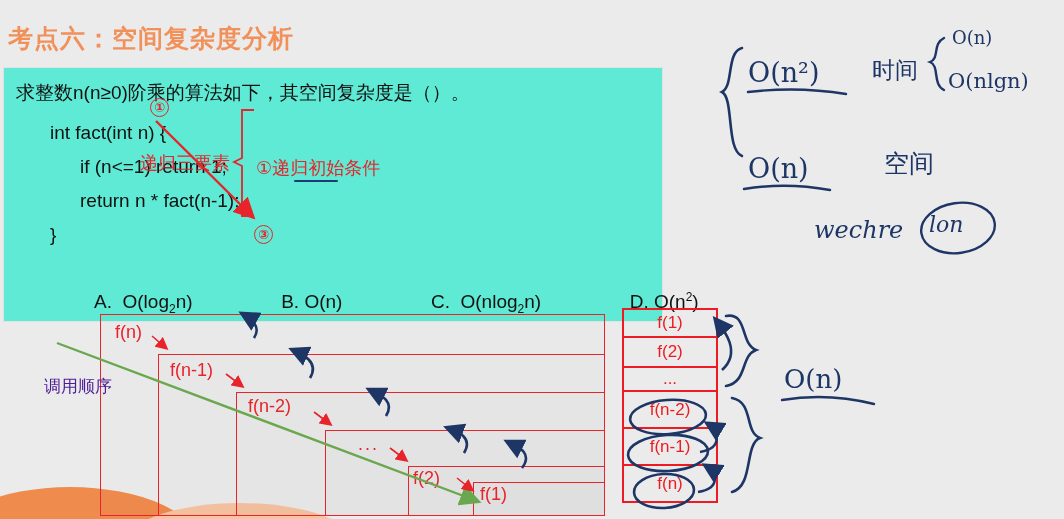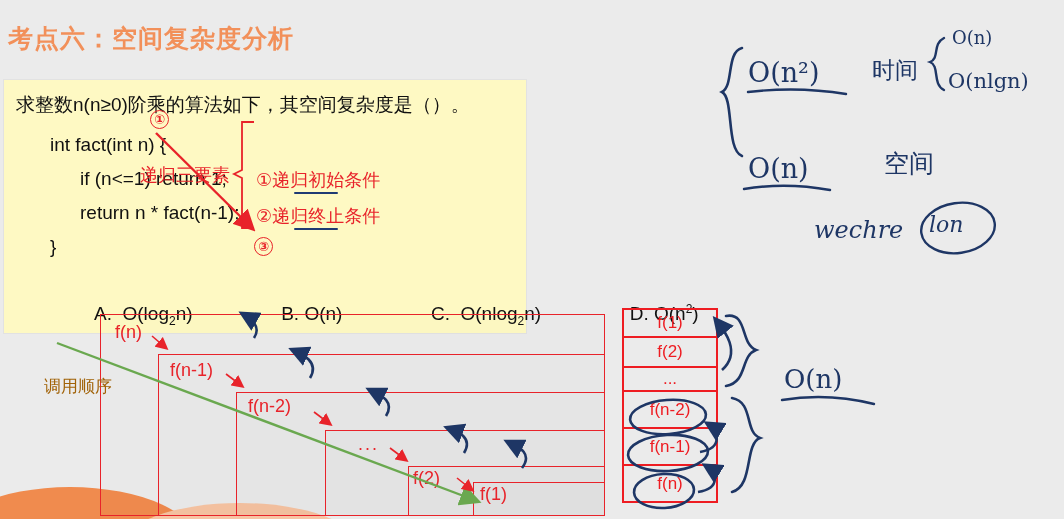--- a/index.html
+++ b/index.html
@@ -10,43 +10,43 @@
   }
   
   .blob-a{position:absolute;left:-60px;top:487px;width:260px;height:120px;
     background:#f08b4e;border-radius:50% 50% 0 0;}
   .blob-b{position:absolute;left:120px;top:503px;width:240px;height:90px;
     background:#f7c4a3;border-radius:50% 50% 0 0;}
   
   .title{position:absolute;left:8px;top:22px;font-size:25px;font-weight:bold;
     color:#f2905a;letter-spacing:1px;white-space:nowrap;text-align:center;}
   
-  .panel{position:absolute;left:4px;top:80px;width:522px;height:253px;
-    background:#fef9c3;box-shadow:0 0 0 1px #e2e2e2;}
+  .panel{position:absolute;left:4px;top:68px;width:658px;height:253px;
+    background:#5eead4;box-shadow:0 0 0 1px #e2e2e2;}
   .q-text{position:absolute;left:12px;top:12px;font-size:19px;color:#111;white-space:nowrap;}
   .code{position:absolute;left:46px;top:48px;font-size:19px;color:#111;line-height:34px;}
   .code div{white-space:nowrap;}
   .code .ind1{padding-left:30px;}
   .options{position:absolute;left:46px;top:222px;font-size:19px;color:#111;white-space:nowrap;}
   .options span.opt{display:inline-block;margin-left:44px;}
   .opt-gap{display:inline-block;width:34px;}
   sub{font-size:12px;}
   sup{font-size:12px;}
   
   .circ{display:inline-block;width:19px;height:19px;line-height:17px;text-align:center;
     border:1.6px solid #e8232a;border-radius:50%;color:#e8232a;font-size:13px;
     font-weight:bold;box-sizing:border-box;}
   .circ-1{position:absolute;left:146px;top:30px;}
   .circ-3{position:absolute;left:250px;top:157px;}
   .ul-blue{position:absolute;height:0;border-bottom:2.5px solid #1f3b73;border-radius:2px;}
   
   .diagram{position:absolute;left:0;top:300px;width:1064px;height:219px;}
   .nbox{position:absolute;border:1.6px solid #e8232a;box-sizing:border-box;background:rgba(0,0,0,0.008);}
   .flab{position:absolute;color:#e8232a;font-size:18px;white-space:nowrap;}
-  .call-order{position:absolute;left:44px;top:375px;color:#a16207;font-size:17px;white-space:nowrap;}
+  .call-order{position:absolute;left:44px;top:375px;color:#4c1d95;font-size:17px;white-space:nowrap;}
   .dots{position:absolute;color:#e8232a;font-size:18px;letter-spacing:2px;}
   
   .stack{position:absolute;left:622px;top:308px;width:96px;}
   .srow{height:30px;border:2.4px solid #ee1c22;border-top:none;box-sizing:border-box;
     display:flex;align-items:center;justify-content:center;color:#ee1c22;font-size:17px;}
   .srow.first{border-top:2.4px solid #ee1c22;}
   
   .hand{position:absolute;left:0;top:0;width:1064px;height:519px;pointer-events:none;}
   .ht{fill:#1e3665;font-family:"DejaVu Serif",serif;}
 </style>
@@ -84,24 +84,20 @@
   <div style="position:absolute;left:0;top:0;width:658px;height:253px;">
     <div style="position:absolute;left:136px;top:83px;color:#e8232a;font-size:18px;white-space:nowrap;">递归三要素</div>
     <svg width="70" height="130" style="position:absolute;left:224px;top:38px;">
       <path d="M26,4 L14,4 L14,52 L6,56 L14,60 L14,110 L26,110" fill="none" stroke="#e8232a" stroke-width="1.8"></path>
     </svg>
     <div style="position:absolute;left:252px;top:34px;color:#e8232a;font-size:18px;line-height:36px;">
       <div style="position:relative;white-space:nowrap;margin-top:48px;">
         <span class="num">①</span><span>递归初始条件</span>
         <span class="ul-blue" style="left:38px;top:30px;width:44px;"></span>
       </div>
-      <div style="position:relative;white-space:nowrap;">
-        <span class="num">②</span><span>递归终止条件</span>
-        <span class="ul-blue" style="left:38px;top:30px;width:44px;"></span>
-      </div>
     </div>
   </div>
 
   <div class="options">
     <span class="opt"><span>A.</span>&nbsp;&nbsp;<span>O(log</span><sub>2</sub><span>n)</span></span>
     <span class="opt-gap"></span>
     <span class="opt"><span>B.</span>&nbsp;<span>O(n)</span></span>
     <span class="opt-gap"></span>
     <span class="opt"><span>C.</span>&nbsp;&nbsp;<span>O(nlog</span><sub>2</sub><span>n)</span></span>
     <span class="opt-gap"></span>

